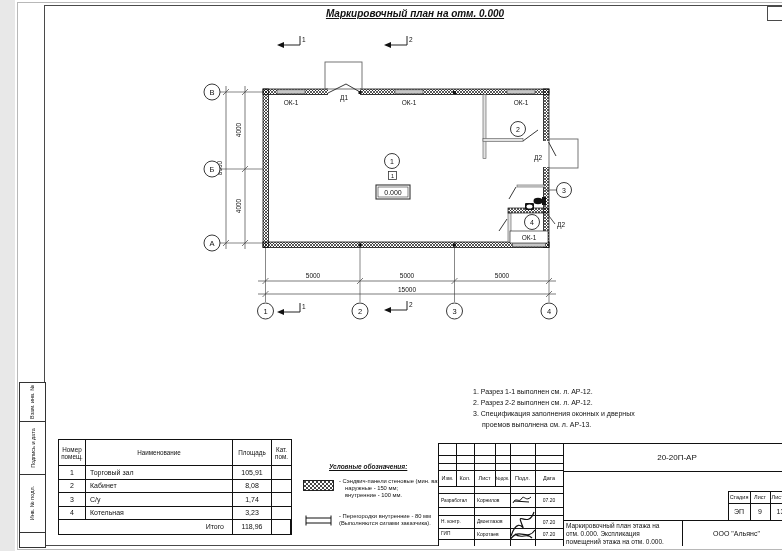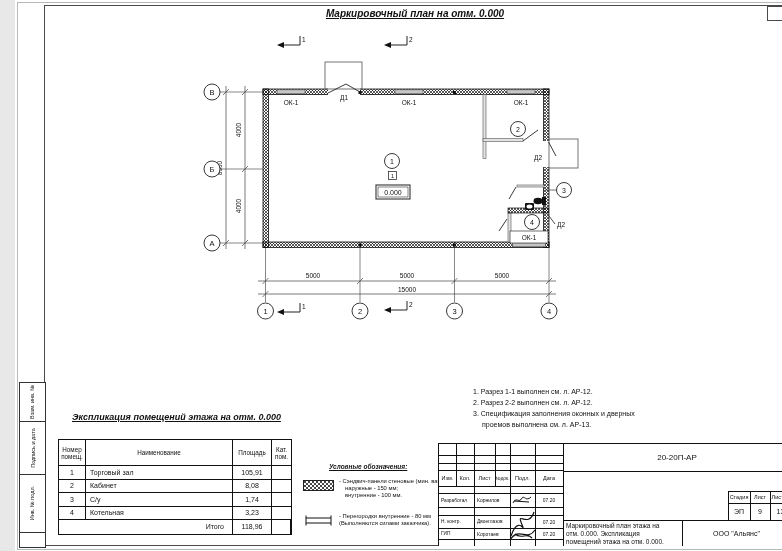--- a/index.html
+++ b/index.html
@@ -222,21 +222,20 @@
     </g>
   </svg>
 
   <div class="notes">
     <div>1. Разрез 1-1 выполнен см. л. АР-12.</div>
     <div>2. Разрез 2-2 выполнен см. л. АР-12.</div>
     <div>3. Спецификация заполнения оконных и дверных</div>
     <div class="ind">проемов выполнена см. л. АР-13.</div>
   </div>
 
-  <div class="expl-title">Экспликация помещений этажа на отм. 0.000</div>
   <div class="etable">
     <div class="hd">Номер помещ.</div>
     <div class="hd">Наименование</div>
     <div class="hd">Площадь</div>
     <div class="hd">Кат. пом.</div>
 
     <div>1</div>
     <div class="nm">Торговый зал</div>
     <div>105,91</div>
     <div></div>

